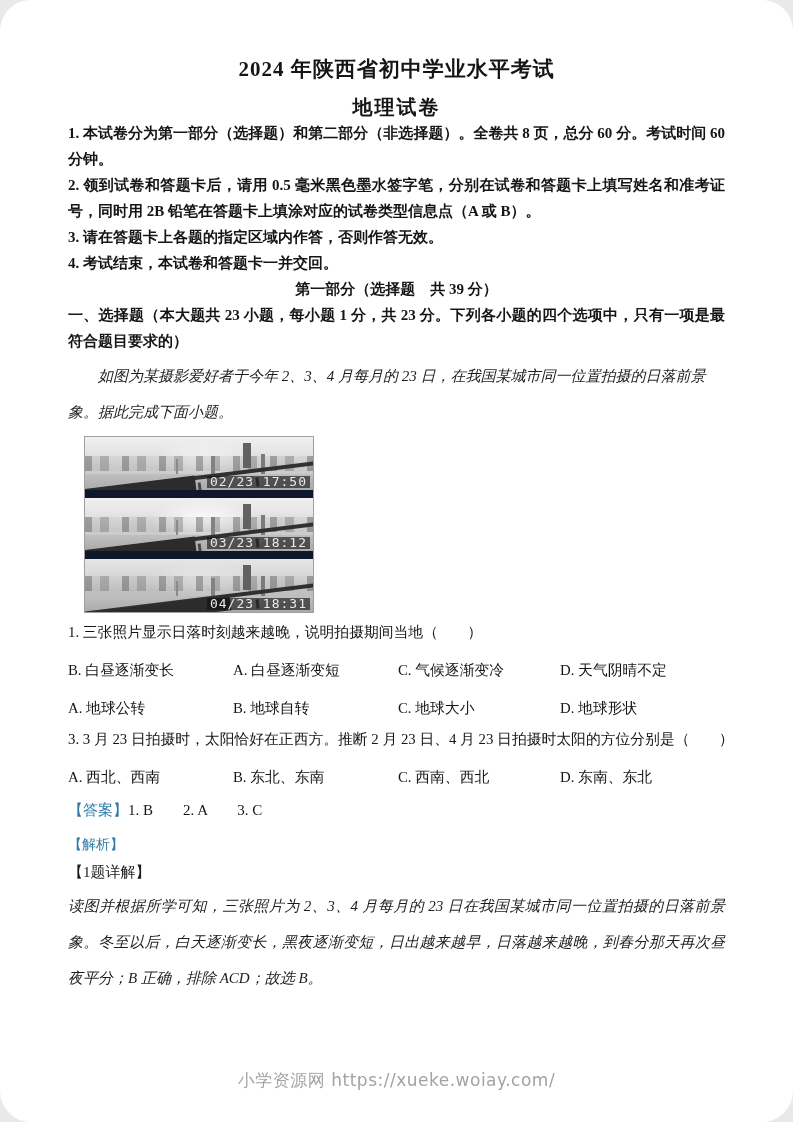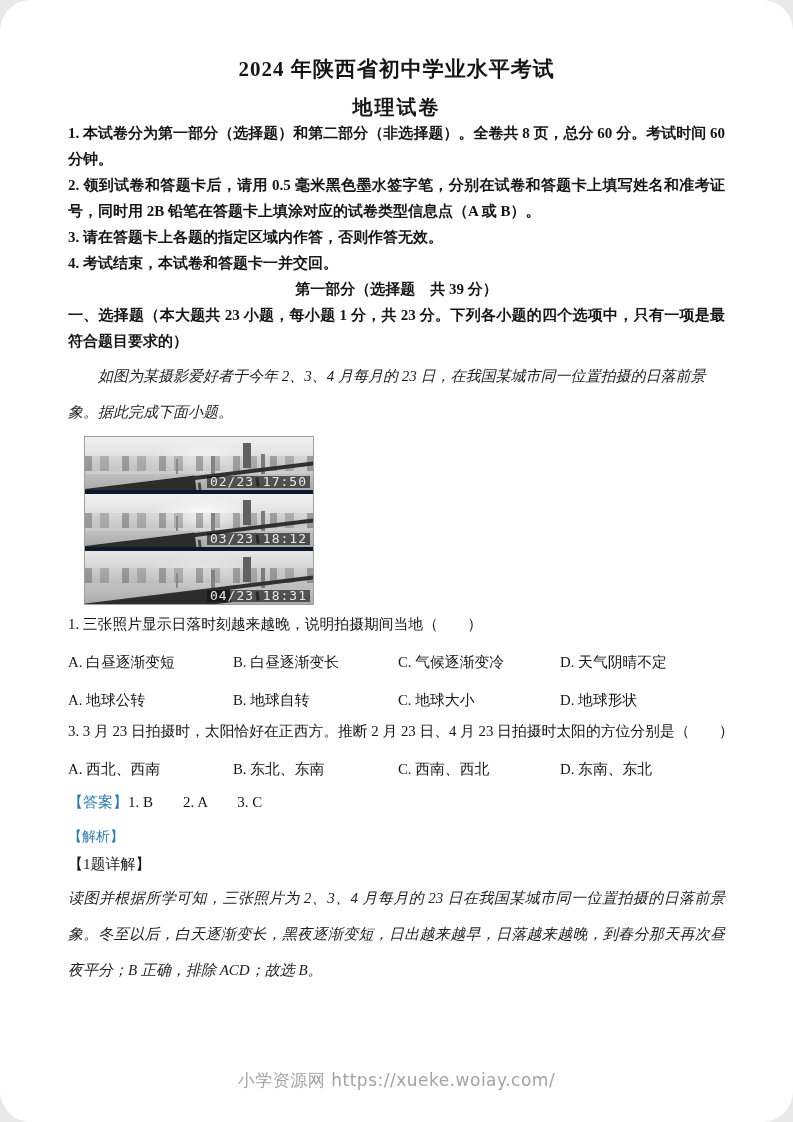--- a/index.html
+++ b/index.html
@@ -52,21 +52,21 @@
   .photos{
     width:228px;
     margin:6px 0 6px 16px;
     border:1px solid #9f9f9f;
     background:#f4f4f4;
   }
   .photo{
     position:relative;height:53px;overflow:hidden;
     background:#d8d8d8;
   }
-  .photo + .photo{border-top:4px solid #0f172a;text-align:center;}
+  .photo + .photo{border-top:8px solid #0f172a;text-align:center;}
   .ph-sky{position:absolute;inset:0;
     background:linear-gradient(180deg,#f0f0f0 0%,#e4e4e4 30%,#cecece 58%,#c2c2c2 100%);}
   .p3 .ph-sky{background:linear-gradient(180deg,#e6e6e6 0%,#d6d6d6 35%,#c0c0c0 60%,#b6b6b6 100%);}
   .ph-glow{position:absolute;left:28%;top:6%;width:48%;height:70%;
     background:radial-gradient(ellipse at center,rgba(255,255,255,.95),rgba(255,255,255,0) 70%);}
   .p1 .ph-glow{opacity:.55;}
   .p3 .ph-glow{opacity:.4;}
   .ph-skyline{position:absolute;left:0;right:0;top:36%;height:28%;
     background:repeating-linear-gradient(90deg,
       rgba(105,105,105,.55) 0 7px,
@@ -164,22 +164,22 @@
       <div class="ph-skyline"></div>
       <div class="ph-tower"></div>
       <div class="ph-water"></div>
       <div class="ph-bridge"></div>
       <div class="ph-stamp">04/23  18:31</div>
     </div>
   </div>
 
   <div class="question q-first">1. 三张照片显示日落时刻越来越晚，说明拍摄期间当地（　　）</div>
   <div class="options">
+    <span>B. 白昼逐渐变长</span>
     <span>A. 白昼逐渐变短</span>
-    <span>B. 白昼逐渐变长</span>
     <span>C. 气候逐渐变冷</span>
     <span>D. 天气阴晴不定</span>
   </div>
 
   <div class="options">
     <span>A. 地球公转</span>
     <span>B. 地球自转</span>
     <span>C. 地球大小</span>
     <span>D. 地球形状</span>
   </div>

